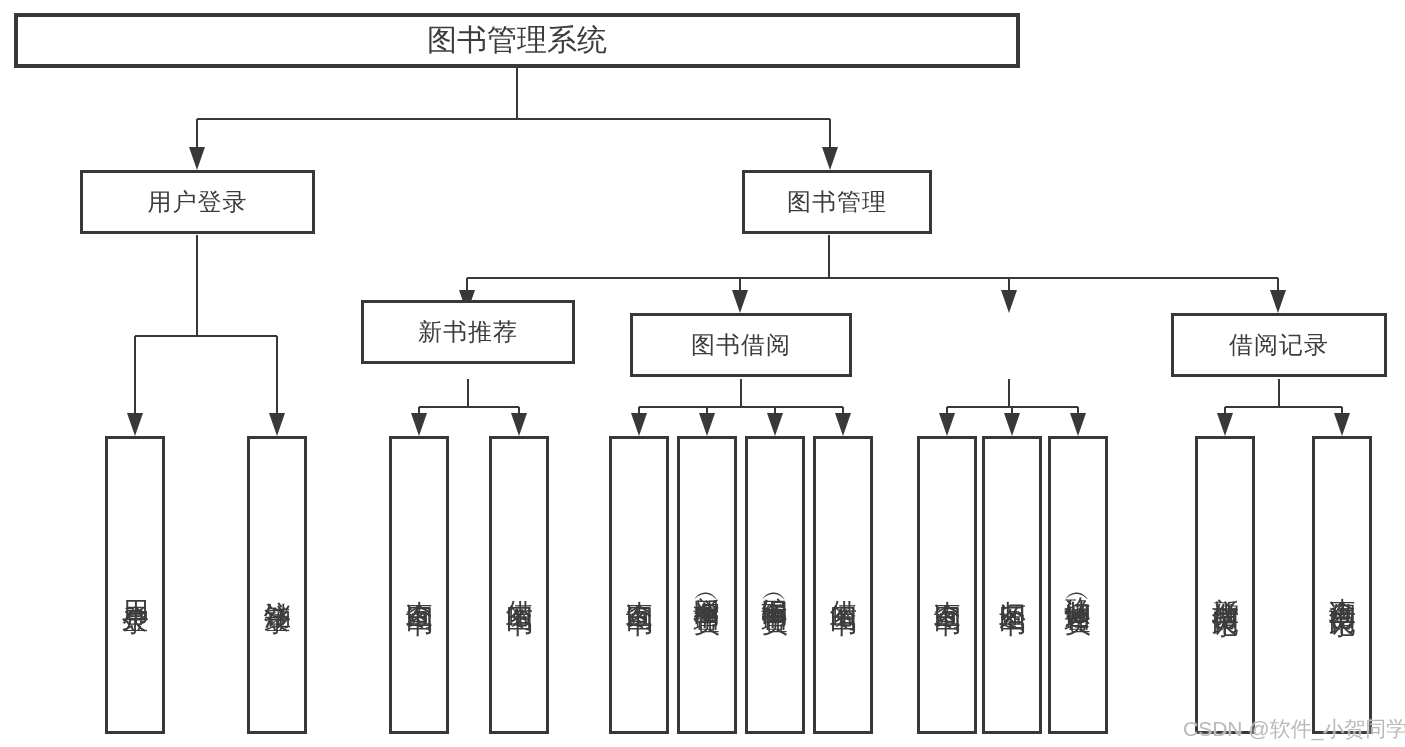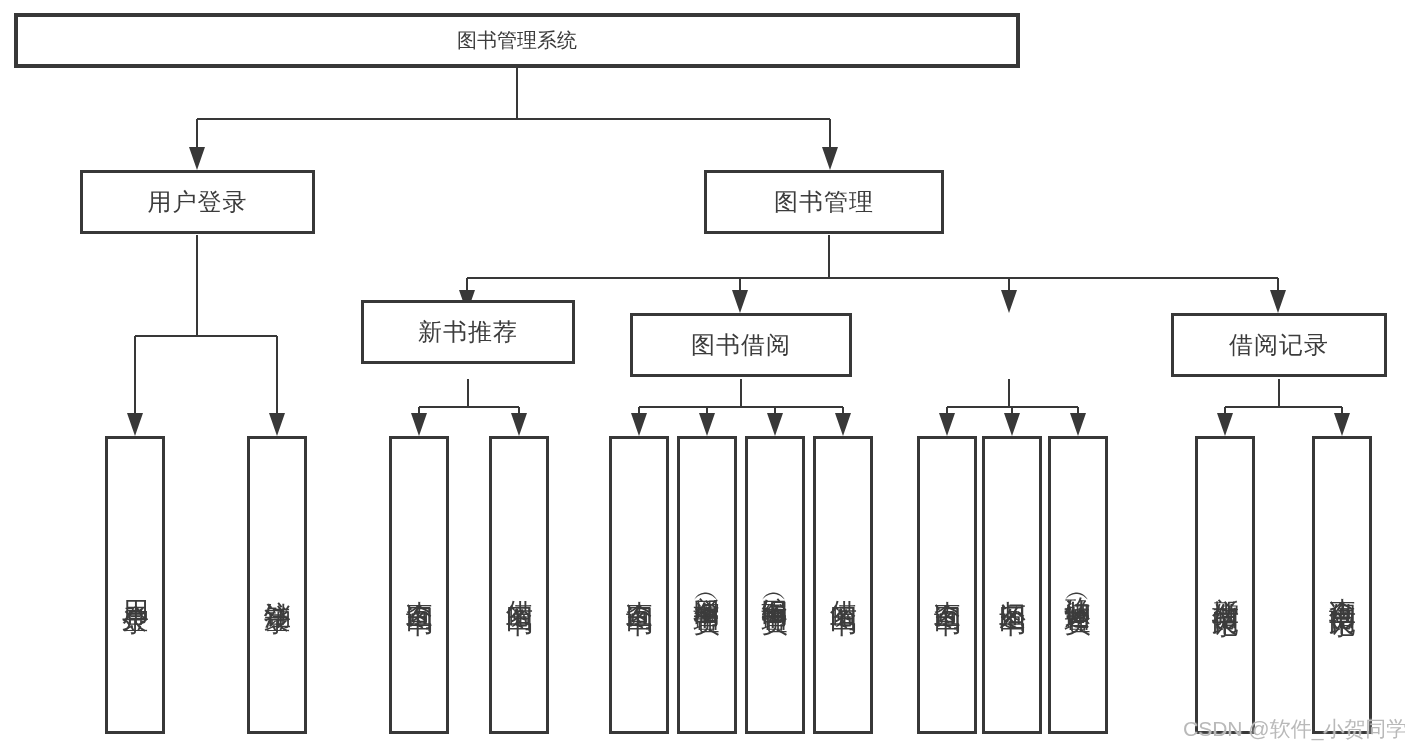--- a/index.html
+++ b/index.html
@@ -26,21 +26,21 @@
     position: absolute;
     box-sizing: border-box;
     background: #ffffff;
     border: 3px solid #383838;
     color: #3c3c3c;
     display: flex;
     align-items: center;
     justify-content: center;
     text-align: center;
   }
-  .box.root { border-width: 4px; font-size: 20px; }
+  .box.root { border-width: 4px; font-size: 30px; }
   .box.h { font-size: 24px; letter-spacing: 1px; }
   .box.v {
     writing-mode: vertical-rl;
     font-size: 27px;
     letter-spacing: 3px;
     line-height: 1;
   }
   .box.v.long { letter-spacing: 2px; font-size: 26px; }
   #watermark {
     position: absolute;
@@ -101,21 +101,21 @@
     </g>
   </svg>
 
   <div class="box root" style="left:14px; top:13px; width:1006px; height:55px;">
     <span>图书管理系统</span>
   </div>
 
   <div class="box h" style="left:80px; top:170px; width:235px; height:64px;">
     <span>用户登录</span>
   </div>
-  <div class="box h" style="left:704px; top:170px; width:240px; height:64px;">
+  <div class="box h" style="left:742px; top:170px; width:190px; height:64px;">
     <span>图书管理</span>
   </div>
 
   <div class="box h" style="left:361px; top:300px; width:214px; height:64px;">
     <span>新书推荐</span>
   </div>
   <div class="box h" style="left:630px; top:313px; width:222px; height:64px;">
     <span>图书借阅</span>
   </div>
   <div class="box h" style="left:1171px; top:313px; width:216px; height:64px;align-items:center;">

